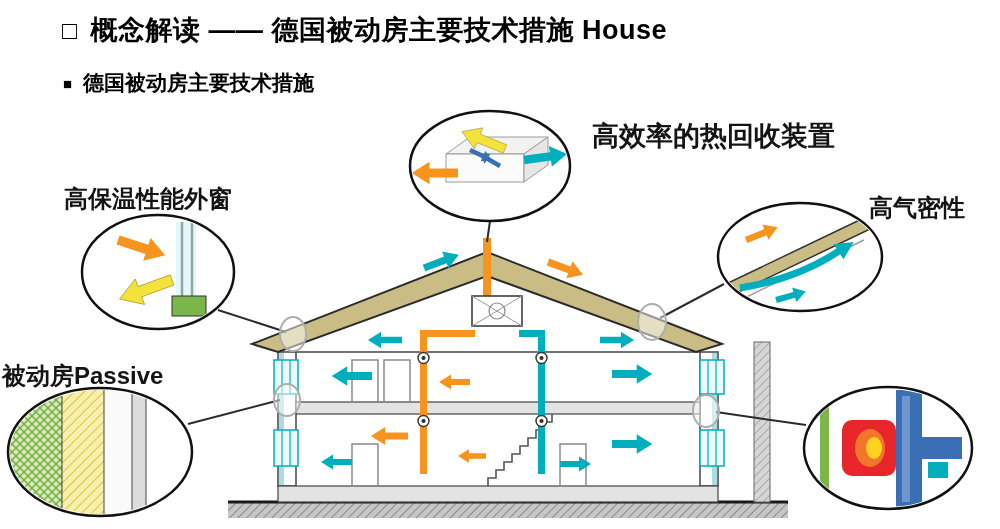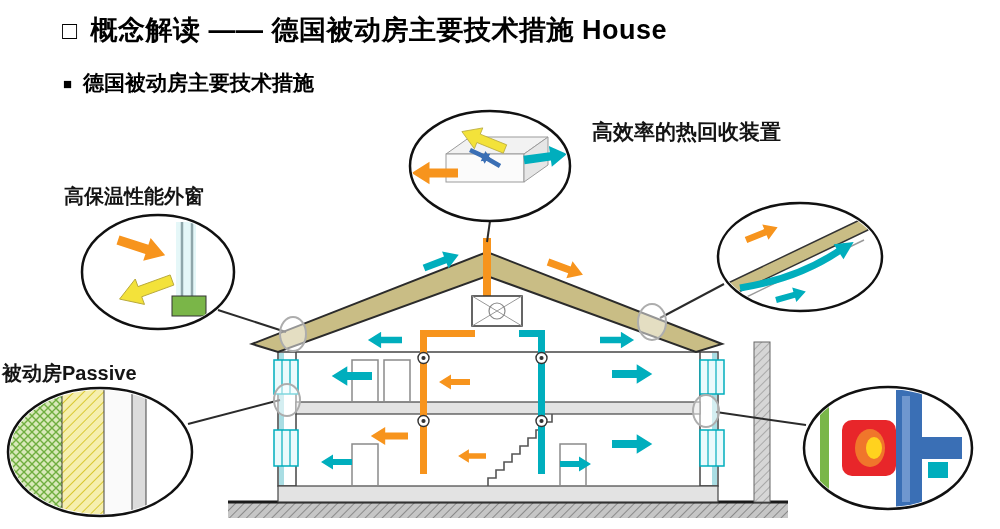--- a/index.html
+++ b/index.html
@@ -6,22 +6,22 @@
   .canvas{
     position:relative;width:1000px;height:529px;background:#ffffff;overflow:hidden;
     font-family:"Liberation Sans","DejaVu Sans",sans-serif;color:#111;
   }
   .title-row{position:absolute;left:62px;top:12px;display:flex;align-items:center;gap:13px;
     font-size:27px;font-weight:700;color:#000;white-space:nowrap;letter-spacing:.5px;}
   .title-row .t-bullet{font-size:25px;font-weight:900;line-height:1;}
   .subtitle-row{position:absolute;left:63px;top:69px;display:flex;align-items:center;gap:11px;
     font-size:21px;font-weight:700;color:#000;white-space:nowrap;}
   .subtitle-row .s-bullet{font-size:15px;line-height:1;}
-  .lbl{position:absolute;font-weight:700;font-size:20px;color:#141414;white-space:nowrap;}
-  #lbl-heat{left:592px;top:118px;font-size:21px;}
+  .lbl{position:absolute;font-weight:700;font-size:24px;color:#141414;white-space:nowrap;}
+  #lbl-heat{left:592px;top:118px;font-size:27px;}
   #lbl-window{left:64px;top:183px;}
   #lbl-envelope{left:2px;top:360px;}
   #lbl-airtight{left:869px;top:192px;}
   #lbl-bridge{left:791px;top:354px;}
   svg{position:absolute;left:0;top:0;}
 </style>
 </head>
 <body>
 
 <div class="canvas">
@@ -236,13 +236,14 @@
         <rect x="842" y="420" width="54" height="56" rx="10" fill="#e8262a"></rect>
         <ellipse cx="870" cy="448" rx="15" ry="19" fill="#f0762b"></ellipse>
         <ellipse cx="874" cy="448" rx="8" ry="11" fill="#ffd21e"></ellipse>
       </g>
     </g>
   </svg>
 
   <div class="lbl" id="lbl-heat">高效率的热回收装置</div>
   <div class="lbl" id="lbl-window">高保温性能外窗</div>
   <div class="lbl" id="lbl-envelope">被动房Passive</div>
+  <div class="lbl" id="lbl-airtight">高气密性</div>
 </div>
 
 </body></html>

